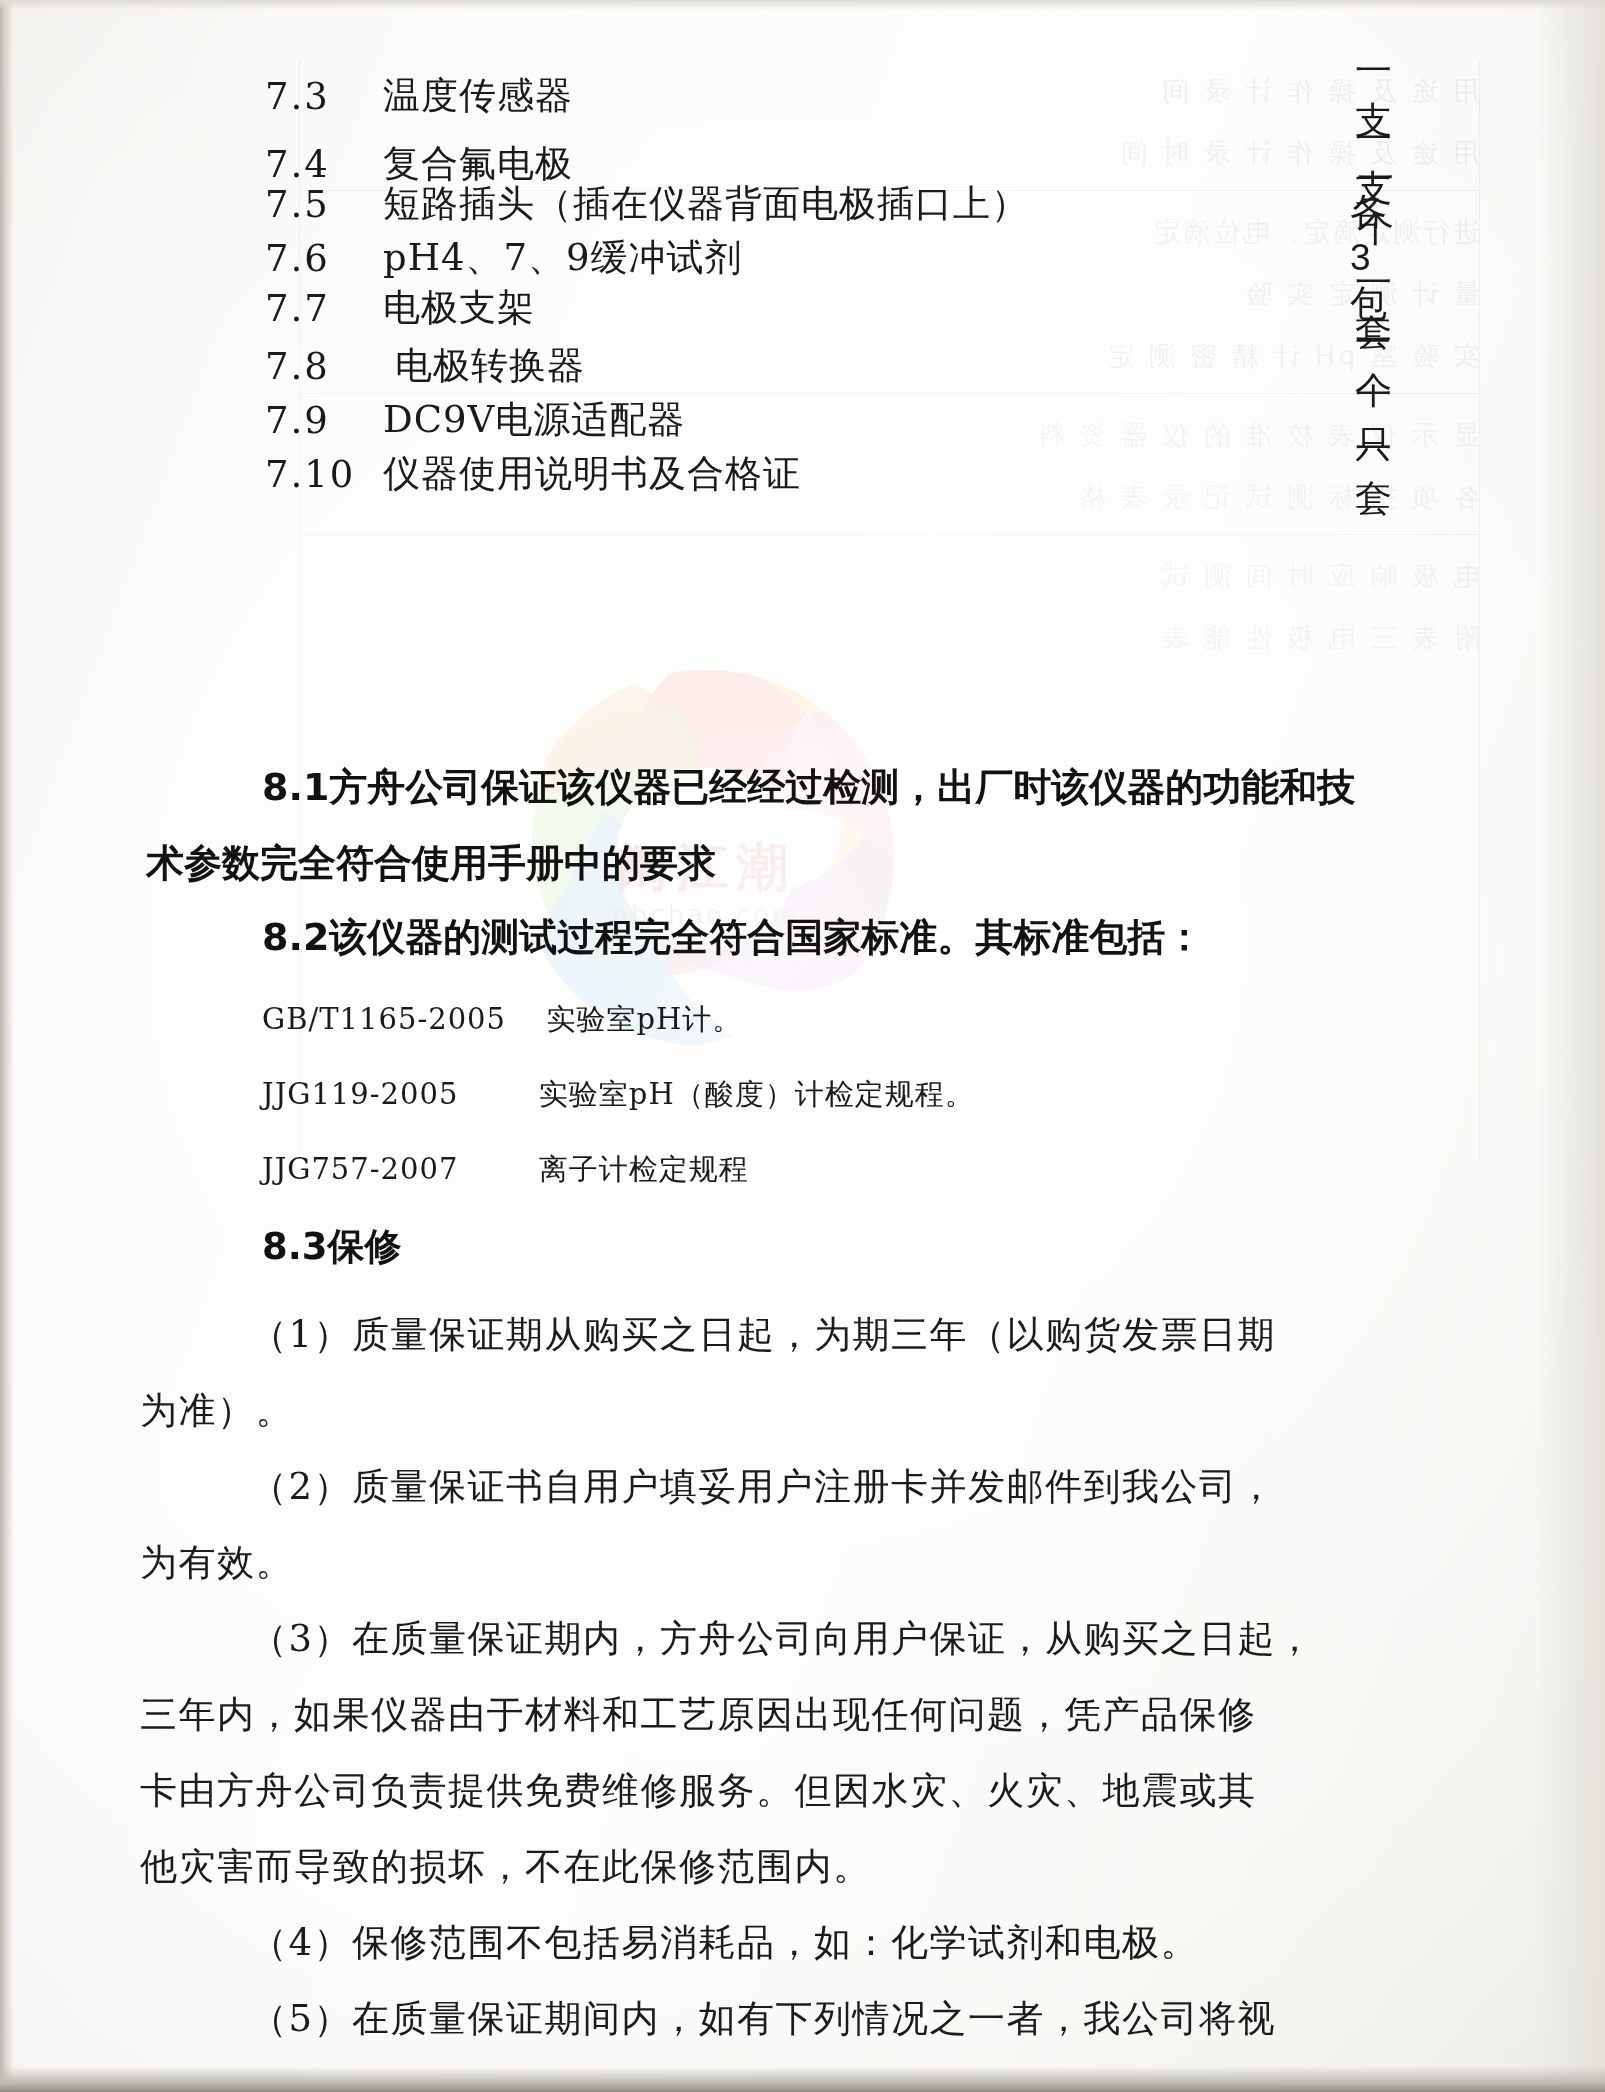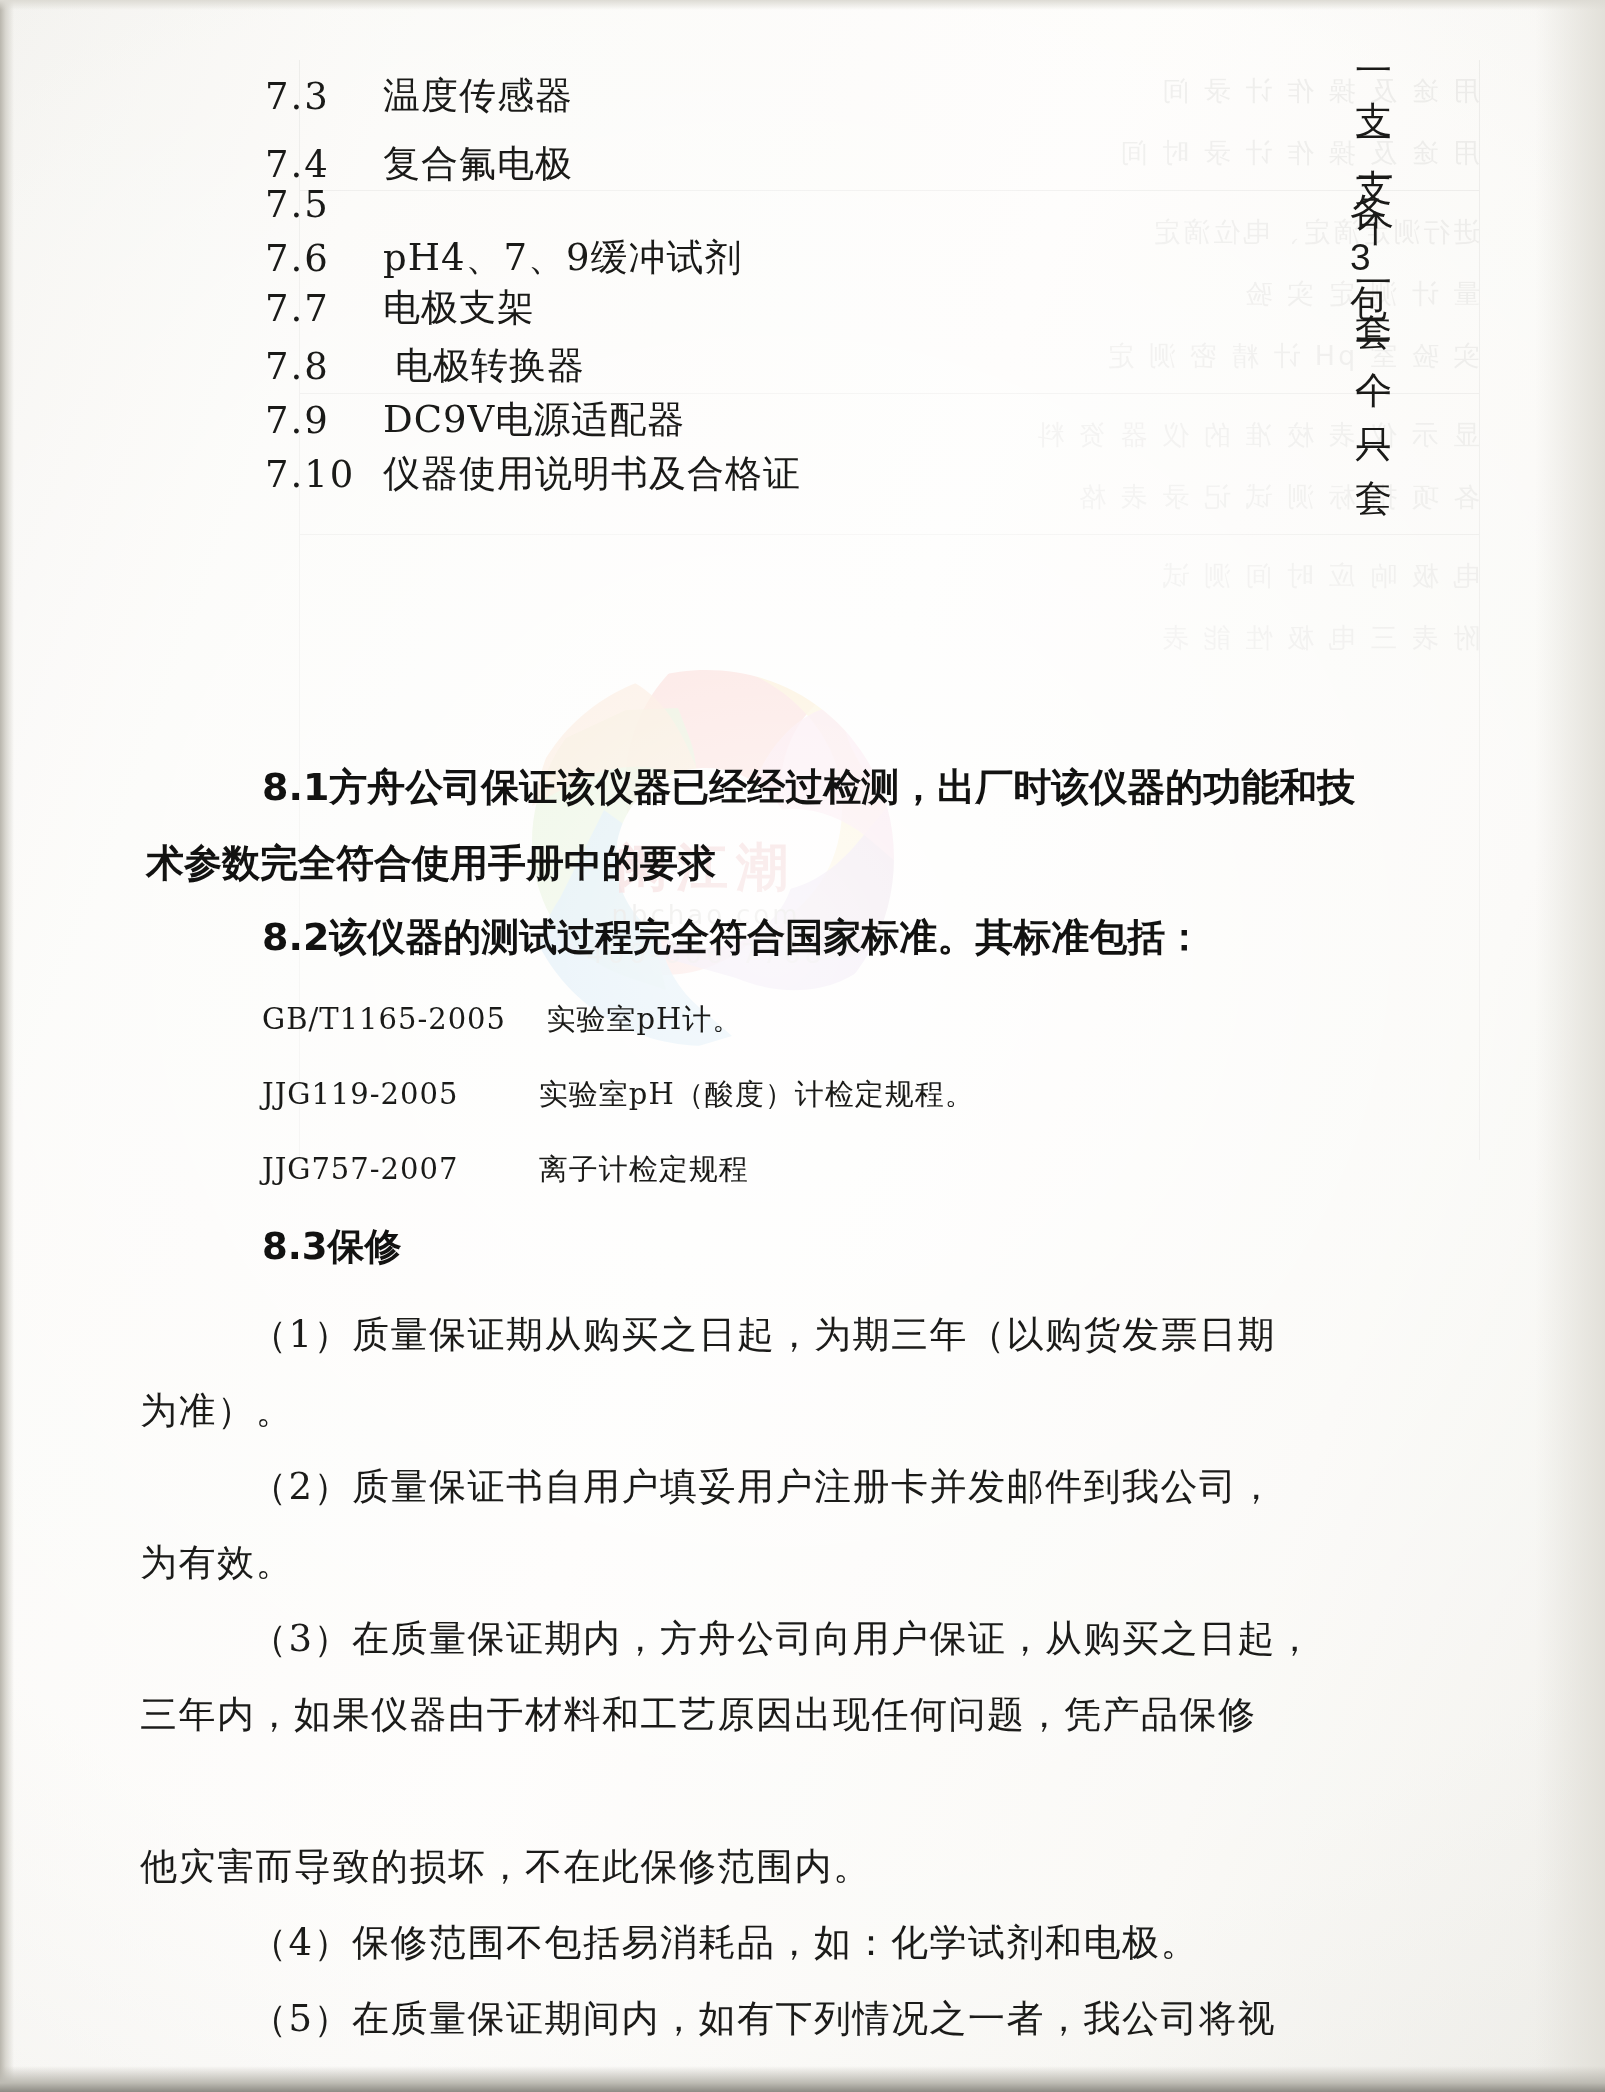--- a/index.html
+++ b/index.html
@@ -260,20 +260,21 @@
       <span class="nm">温度传感器</span>
       <span class="qty">一支</span>
     </div>
     <div class="listrow" style="left:265px; top:136px;">
       <span class="idx">7.4</span>
       <span class="nm">复合氟电极</span>
       <span class="qty">一支</span>
     </div>
     <div class="listrow" style="left:265px; top:176px;">
       <span class="idx">7.5</span>
+      <span class="nm">短路插头（插在仪器背面电极插口上）</span>
       <span class="qty" style="left:1092px;">一个</span>
     </div>
     <div class="listrow" style="left:265px; top:230px;">
       <span class="idx">7.6</span>
       <span class="nm">pH4、7、9缓冲试剂</span>
       <span class="qty" style="left:1085px;">各3包</span>
     </div>
     <div class="listrow" style="left:265px; top:280px;">
       <span class="idx">7.7</span>
       <span class="nm">电极支架</span>
@@ -320,20 +321,21 @@
     <div class="para-bold" style="left:262px; top:1222px; font-size:37px;">8.3保修</div>
 
     <div class="body-line" style="left:250px; top:1310px;">（1）质量保证期从购买之日起，为期三年（以购货发票日期</div>
     <div class="body-line" style="left:140px; top:1386px;">为准）。</div>
 
     <div class="body-line" style="left:250px; top:1462px;">（2）质量保证书自用户填妥用户注册卡并发邮件到我公司，</div>
     <div class="body-line" style="left:140px; top:1538px;">为有效。</div>
 
     <div class="body-line" style="left:250px; top:1614px;">（3）在质量保证期内，方舟公司向用户保证，从购买之日起，</div>
     <div class="body-line" style="left:140px; top:1690px;">三年内，如果仪器由于材料和工艺原因出现任何问题，凭产品保修</div>
+    <div class="body-line" style="left:140px; top:1766px;">卡由方舟公司负责提供免费维修服务。但因水灾、火灾、地震或其</div>
     <div class="body-line" style="left:140px; top:1842px;">他灾害而导致的损坏，不在此保修范围内。</div>
 
     <div class="body-line" style="left:250px; top:1918px;">（4）保修范围不包括易消耗品，如：化学试剂和电极。</div>
 
     <div class="body-line" style="left:250px; top:1994px;">（5）在质量保证期间内，如有下列情况之一者，我公司将视</div>
 
   </div>
 
   <div id="edge-left"></div>
   <div id="edge-right"></div>

